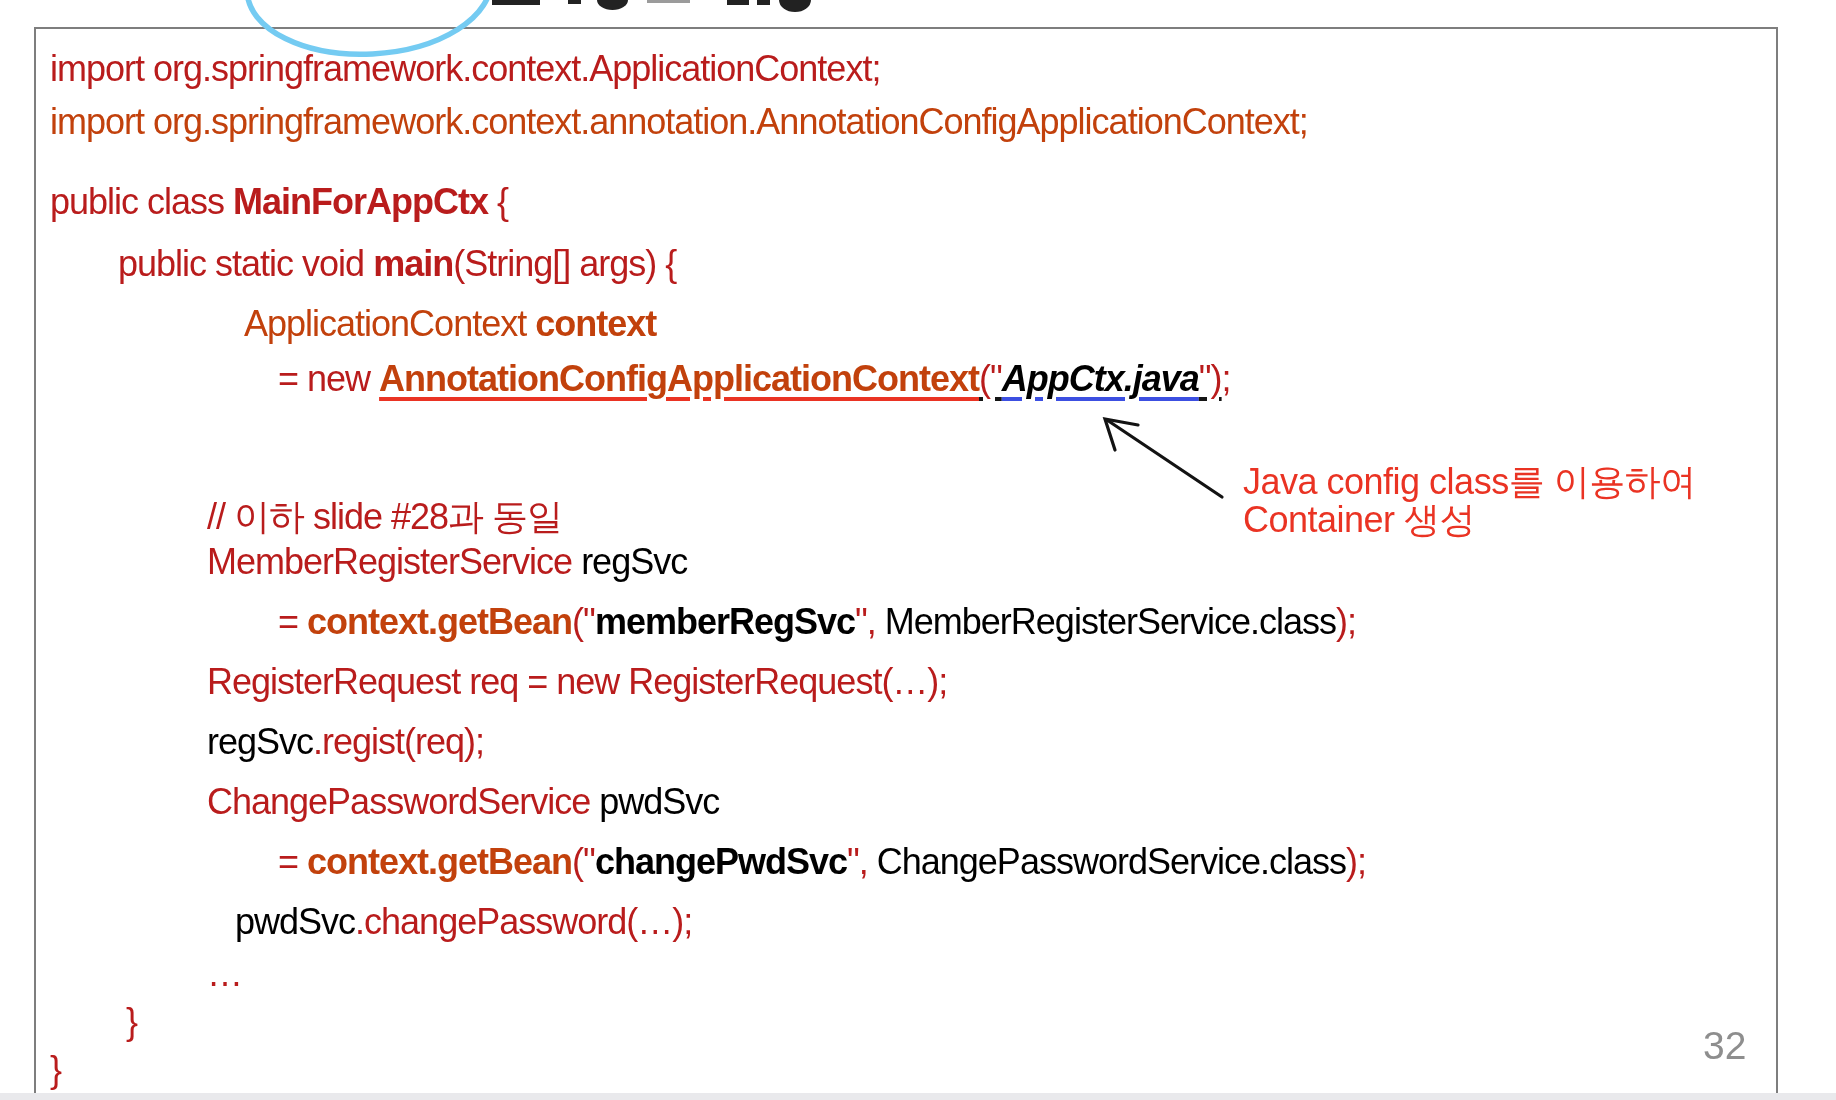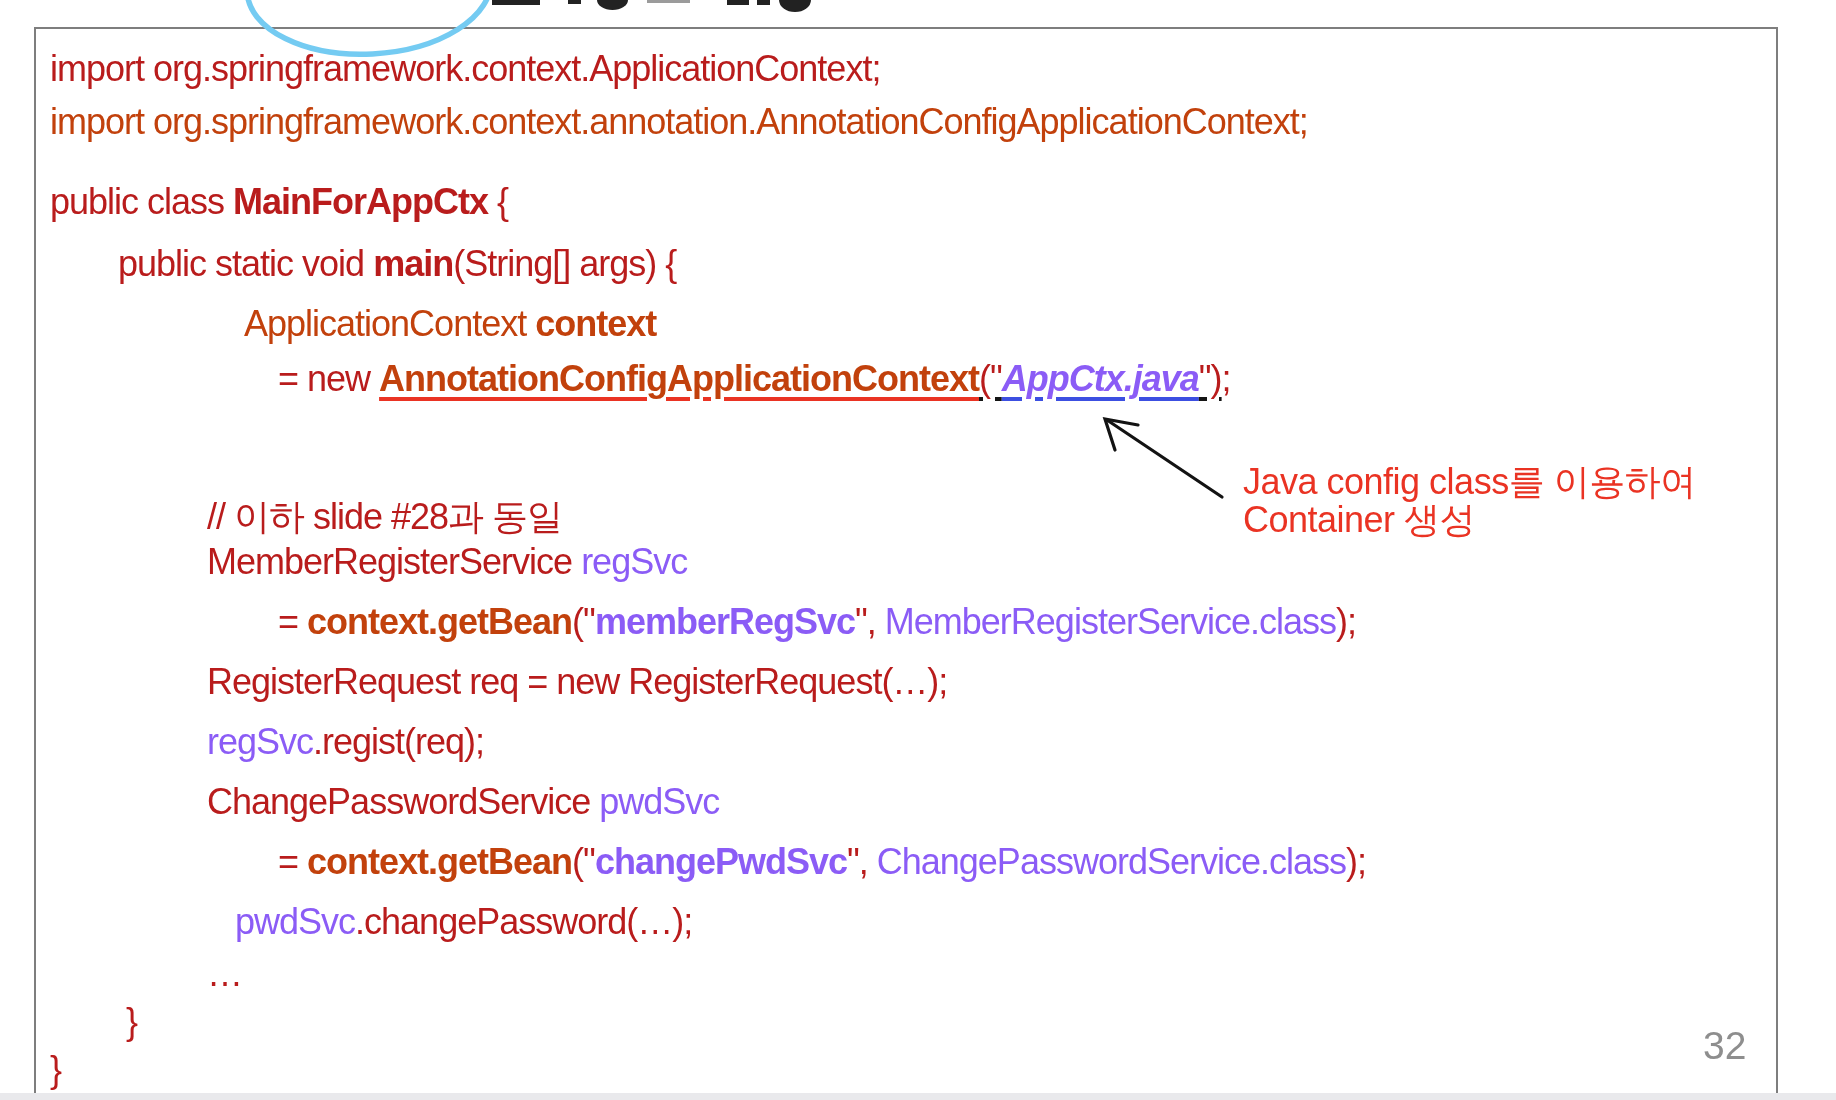--- a/index.html
+++ b/index.html
@@ -11,21 +11,21 @@
     position:absolute;left:34px;top:27px;width:1744px;height:1066px;
     border:2.5px solid #7e7e7e;border-bottom:none;box-sizing:border-box;
     background:transparent;
   }
   .line{
     position:absolute;font-size:36px;line-height:44px;letter-spacing:-1px;
     white-space:pre;color:#151515;
   }
   .c-k{color:#b91c1c}
   .c-r{color:#c2410c}
-  .c-b{color:#8b5cf6}
+  .c-b{color:#000000}
   .bold{font-weight:700}
   .ital{font-style:italic}
   .u{text-decoration-line:underline;text-decoration-thickness:3.5px;text-underline-offset:6px;}
   .u-r{text-decoration-color:#ea3323}
   .u-k{text-decoration-color:#151515}
   .u-b{text-decoration-color:#3c4fe1}
   .annotation-line{
     position:absolute;left:1243px;font-size:36px;letter-spacing:-0.5px;
     color:#ea3323;white-space:pre;line-height:40px;
   }

